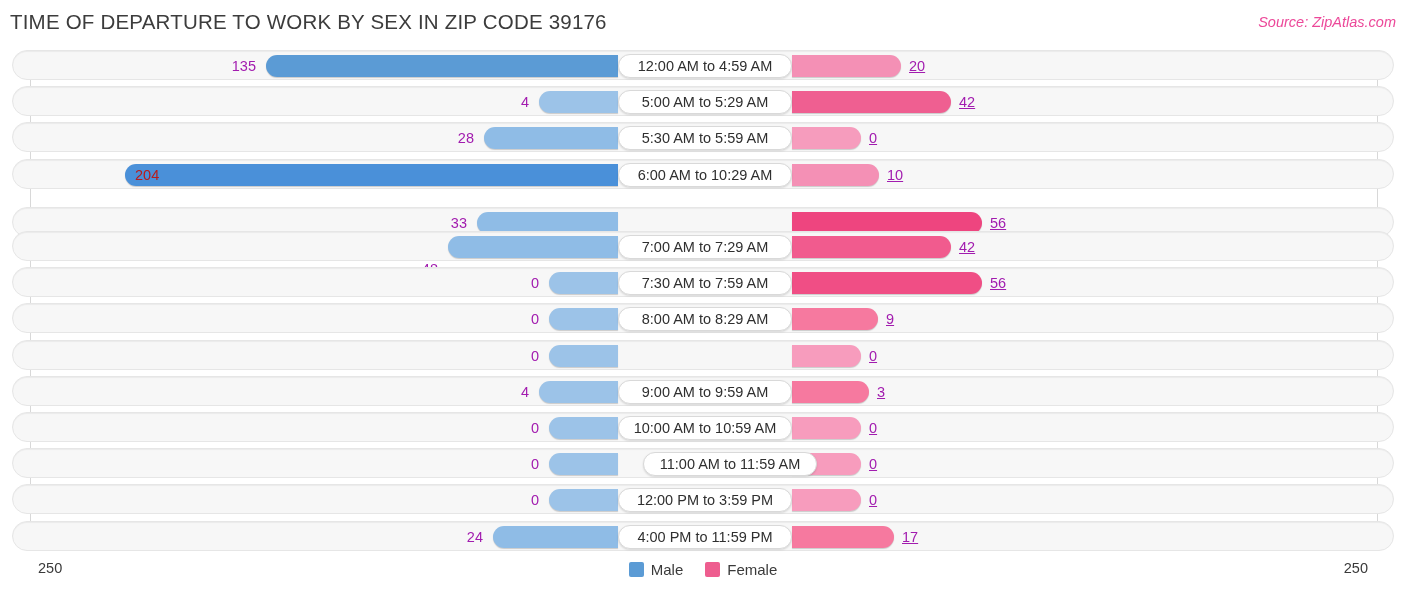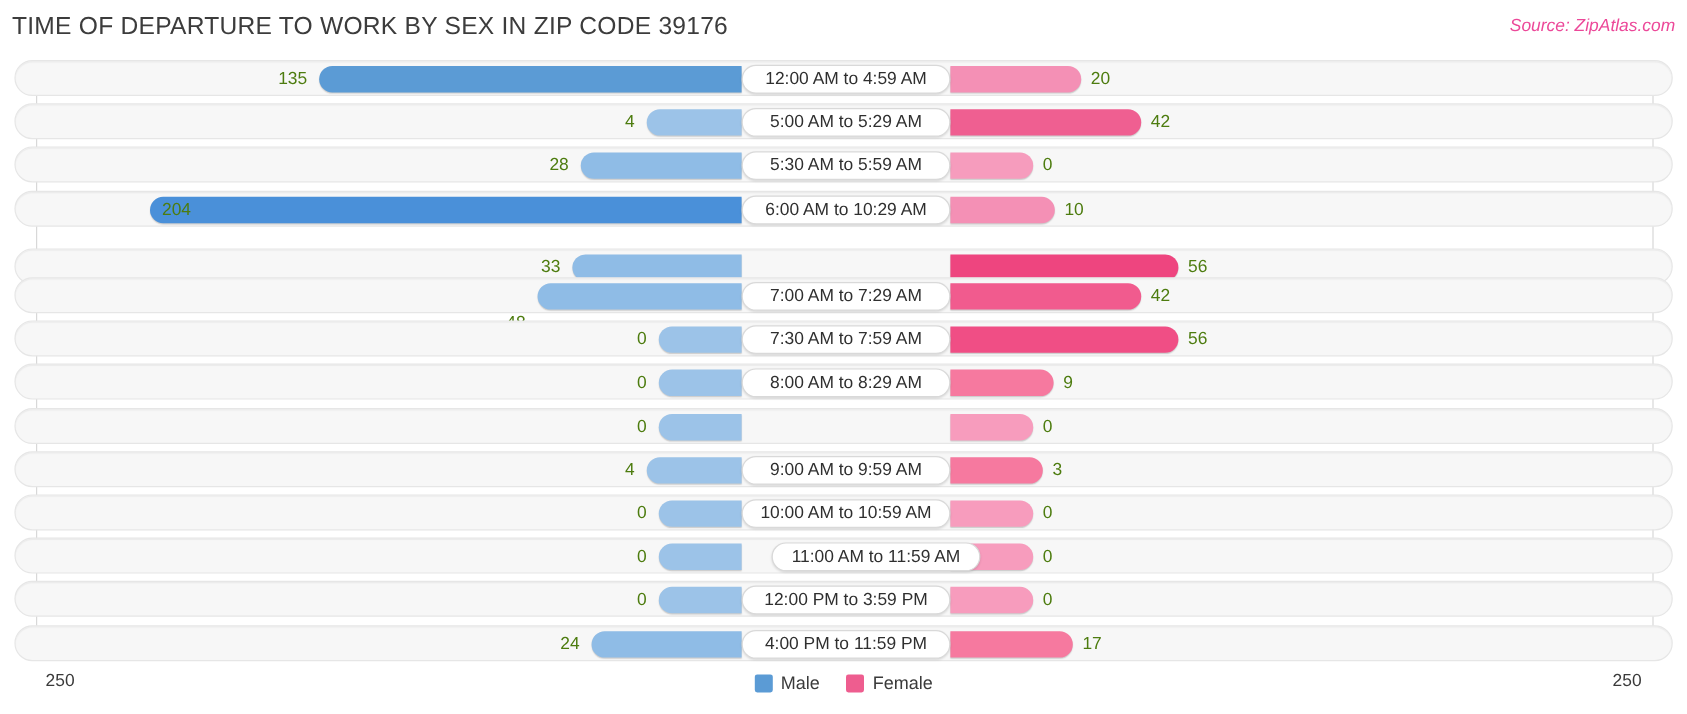--- a/index.html
+++ b/index.html
@@ -78,27 +78,27 @@
     border-radius: 11px;
     box-shadow: 0 1px 1px rgba(0,0,0,0.18);
   }
   .bar-male   { border-radius: 11px 0 0 11px; }
   .bar-female { border-radius: 0 11px 11px 0; }
 
   .val {
     position: absolute;
     top: 7px;
     font-size: 14.5px;
-    color: #4d7c0f;
+    color: #a21caf;
     white-space: nowrap;
   }
   .val-male   { text-align: right; }
-  .val-female { text-align: center; }
+  .val-female { text-align: center; text-decoration: underline; }
   .val-inside {
-    color: #4d7c0f;
+    color: #b91c1c;
     top: 7px;
   }
 
   .pill {
     position: absolute;
     left: 617px;
     width: 174px;
     height: 24px;
     top: 3px;
     box-sizing: border-box;

